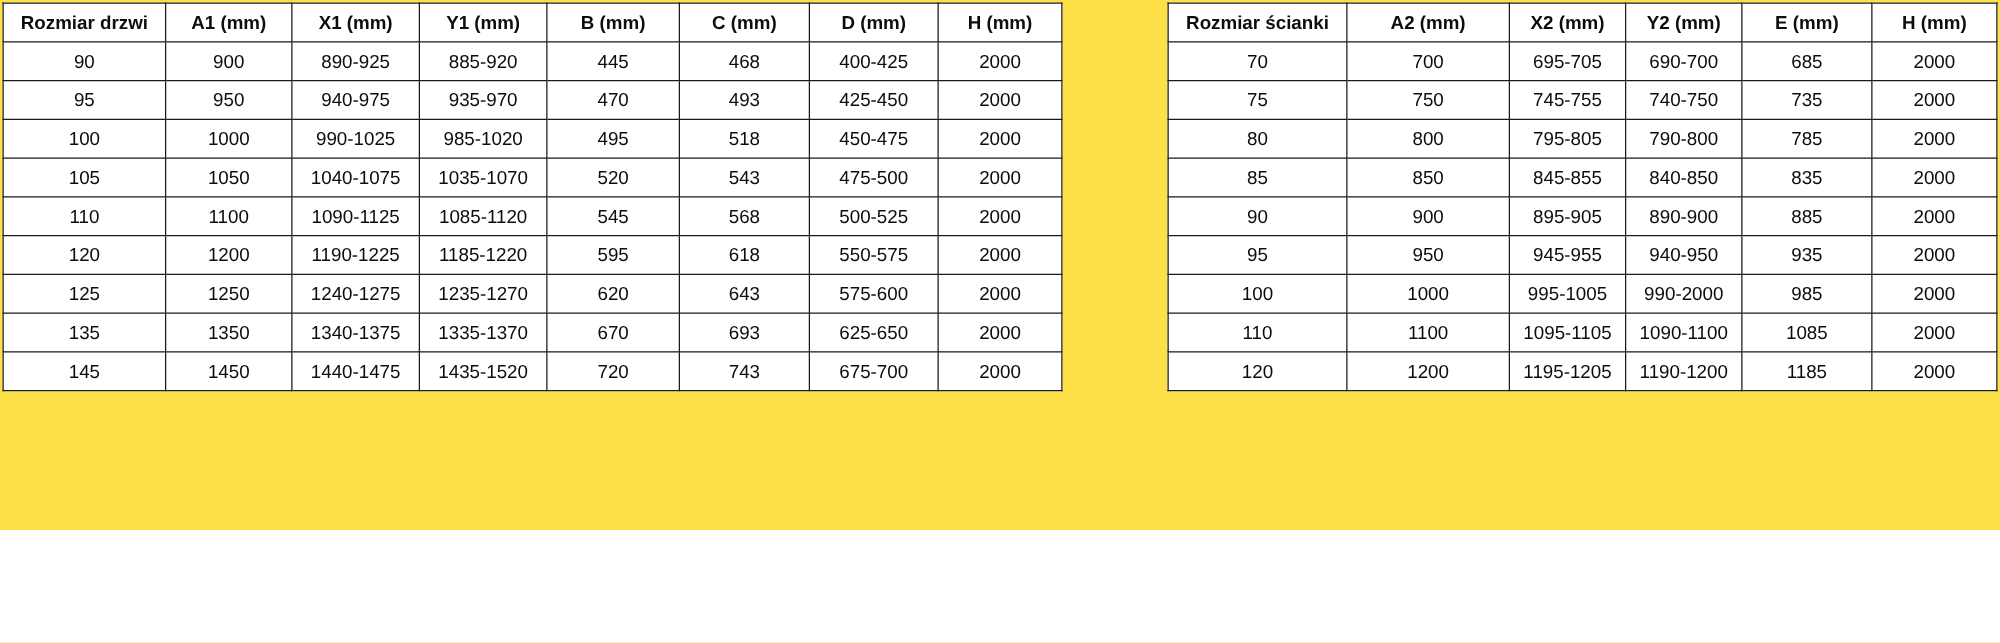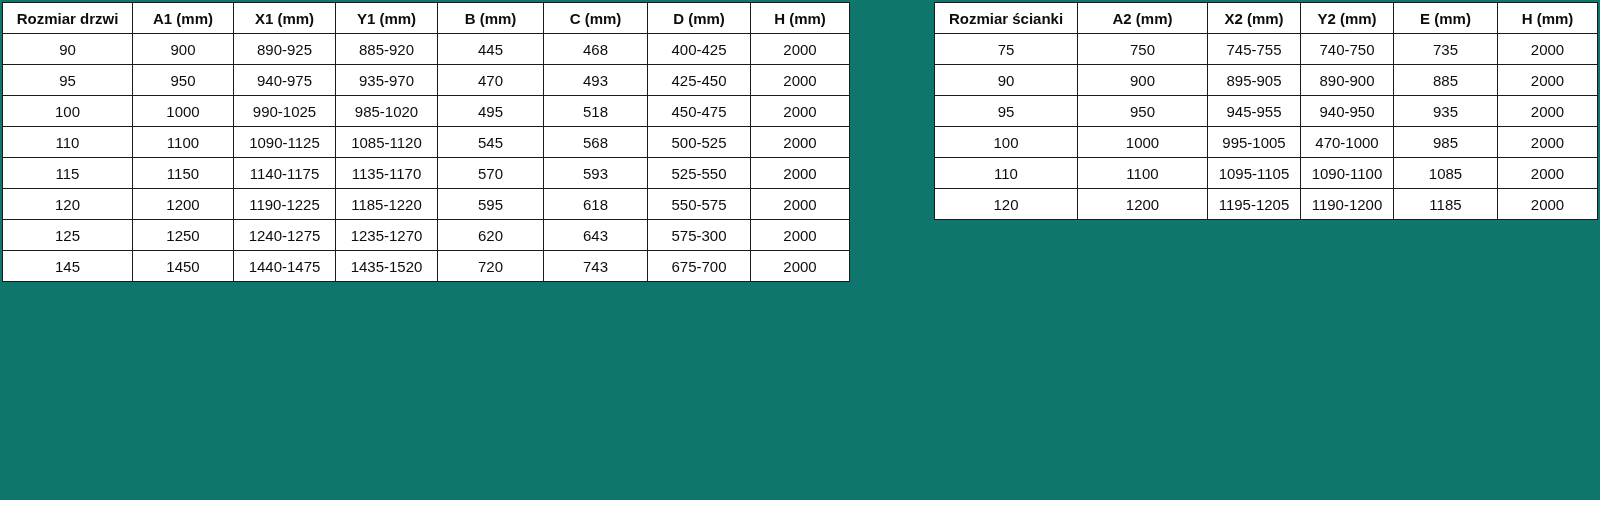--- a/index.html
+++ b/index.html
@@ -4,22 +4,22 @@
 <style>
   html, body {
     margin: 0;
     padding: 0;
     background: #ffffff;
     font-family: "Liberation Sans", sans-serif;
   }
   .page {
     position: relative;
     width: 1600px;
-    height: 500px;
-    background: #0f766e;
+    height: 424px;
+    background: #fde047;
     overflow: hidden;
   }
   table.spec-table {
     position: absolute;
     border-collapse: collapse;
     table-layout: fixed;
     background: #ffffff;
   }
   table.spec-table th,
   table.spec-table td {
@@ -92,57 +92,67 @@
           <td>100</td>
           <td>1000</td>
           <td>990-1025</td>
           <td>985-1020</td>
           <td>495</td>
           <td>518</td>
           <td>450-475</td>
           <td>2000</td>
         </tr>
         <tr>
+          <td>105</td>
+          <td>1050</td>
+          <td>1040-1075</td>
+          <td>1035-1070</td>
+          <td>520</td>
+          <td>543</td>
+          <td>475-500</td>
+          <td>2000</td>
+        </tr>
+        <tr>
           <td>110</td>
           <td>1100</td>
           <td>1090-1125</td>
           <td>1085-1120</td>
           <td>545</td>
           <td>568</td>
           <td>500-525</td>
           <td>2000</td>
         </tr>
         <tr>
-          <td>115</td>
-          <td>1150</td>
-          <td>1140-1175</td>
-          <td>1135-1170</td>
-          <td>570</td>
-          <td>593</td>
-          <td>525-550</td>
-          <td>2000</td>
-        </tr>
-        <tr>
           <td>120</td>
           <td>1200</td>
           <td>1190-1225</td>
           <td>1185-1220</td>
           <td>595</td>
           <td>618</td>
           <td>550-575</td>
           <td>2000</td>
         </tr>
         <tr>
           <td>125</td>
           <td>1250</td>
           <td>1240-1275</td>
           <td>1235-1270</td>
           <td>620</td>
           <td>643</td>
-          <td>575-300</td>
+          <td>575-600</td>
+          <td>2000</td>
+        </tr>
+        <tr>
+          <td>135</td>
+          <td>1350</td>
+          <td>1340-1375</td>
+          <td>1335-1370</td>
+          <td>670</td>
+          <td>693</td>
+          <td>625-650</td>
           <td>2000</td>
         </tr>
         <tr>
           <td>145</td>
           <td>1450</td>
           <td>1440-1475</td>
           <td>1435-1520</td>
           <td>720</td>
           <td>743</td>
           <td>675-700</td>
@@ -165,48 +175,72 @@
           <th>Rozmiar ścianki</th>
           <th>A2 (mm)</th>
           <th>X2 (mm)</th>
           <th>Y2 (mm)</th>
           <th>E (mm)</th>
           <th>H (mm)</th>
         </tr>
       </thead>
       <tbody>
         <tr>
+          <td>70</td>
+          <td>700</td>
+          <td>695-705</td>
+          <td>690-700</td>
+          <td>685</td>
+          <td>2000</td>
+        </tr>
+        <tr>
           <td>75</td>
           <td>750</td>
           <td>745-755</td>
           <td>740-750</td>
           <td>735</td>
           <td>2000</td>
         </tr>
         <tr>
+          <td>80</td>
+          <td>800</td>
+          <td>795-805</td>
+          <td>790-800</td>
+          <td>785</td>
+          <td>2000</td>
+        </tr>
+        <tr>
+          <td>85</td>
+          <td>850</td>
+          <td>845-855</td>
+          <td>840-850</td>
+          <td>835</td>
+          <td>2000</td>
+        </tr>
+        <tr>
           <td>90</td>
           <td>900</td>
           <td>895-905</td>
           <td>890-900</td>
           <td>885</td>
           <td>2000</td>
         </tr>
         <tr>
           <td>95</td>
           <td>950</td>
           <td>945-955</td>
           <td>940-950</td>
           <td>935</td>
           <td>2000</td>
         </tr>
         <tr>
           <td>100</td>
           <td>1000</td>
           <td>995-1005</td>
-          <td>470-1000</td>
+          <td>990-2000</td>
           <td>985</td>
           <td>2000</td>
         </tr>
         <tr>
           <td>110</td>
           <td>1100</td>
           <td>1095-1105</td>
           <td>1090-1100</td>
           <td>1085</td>
           <td>2000</td>

